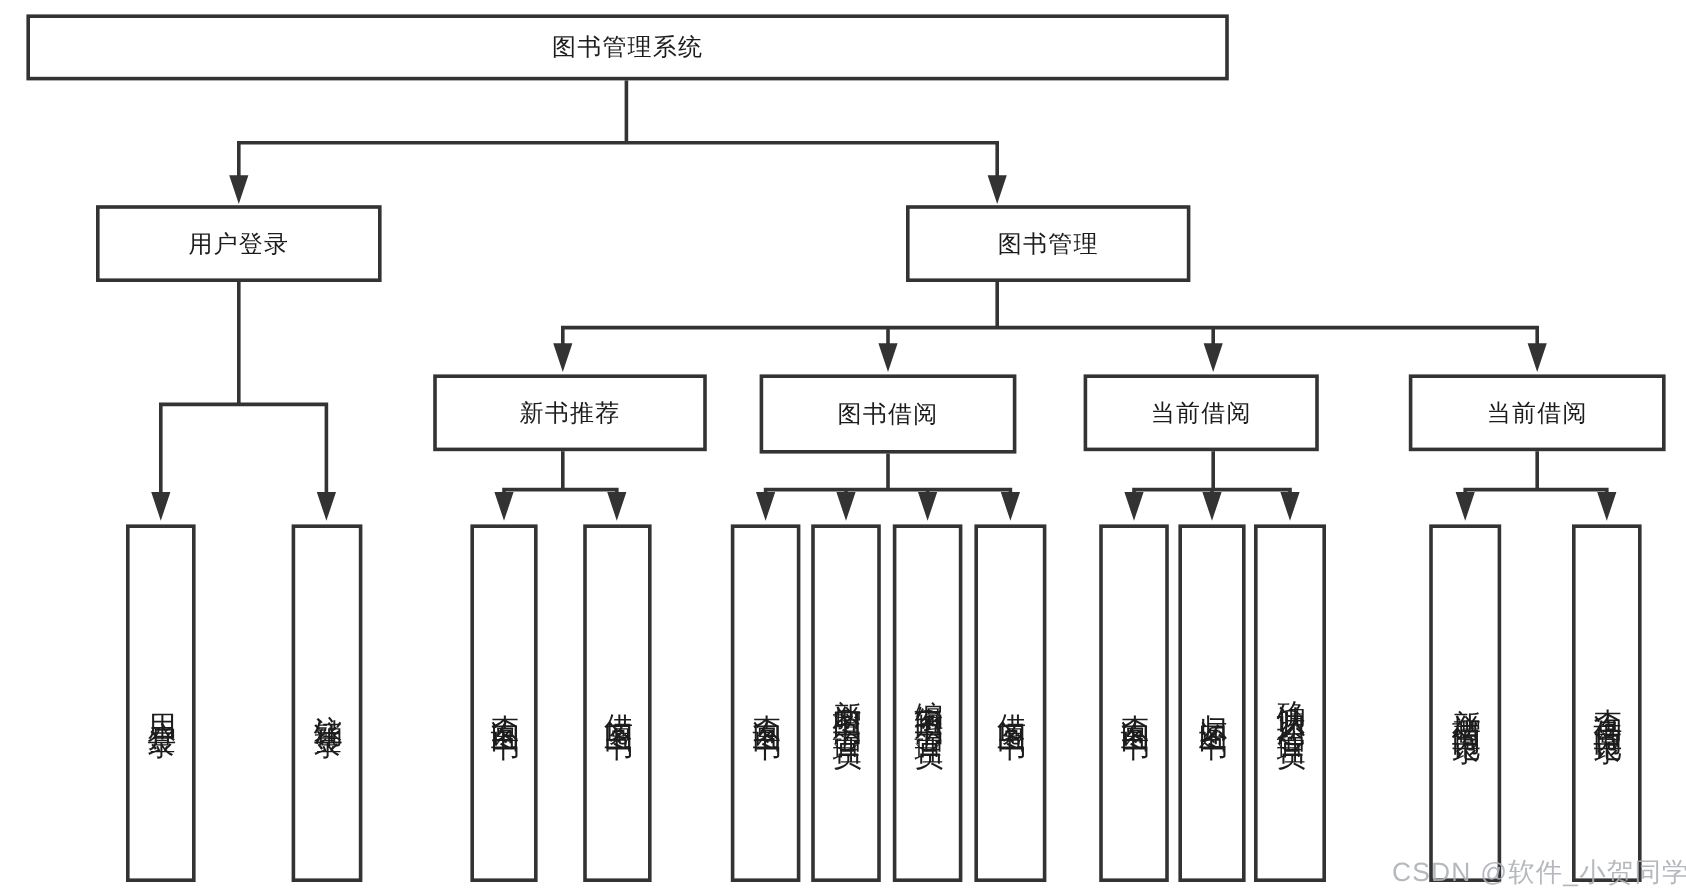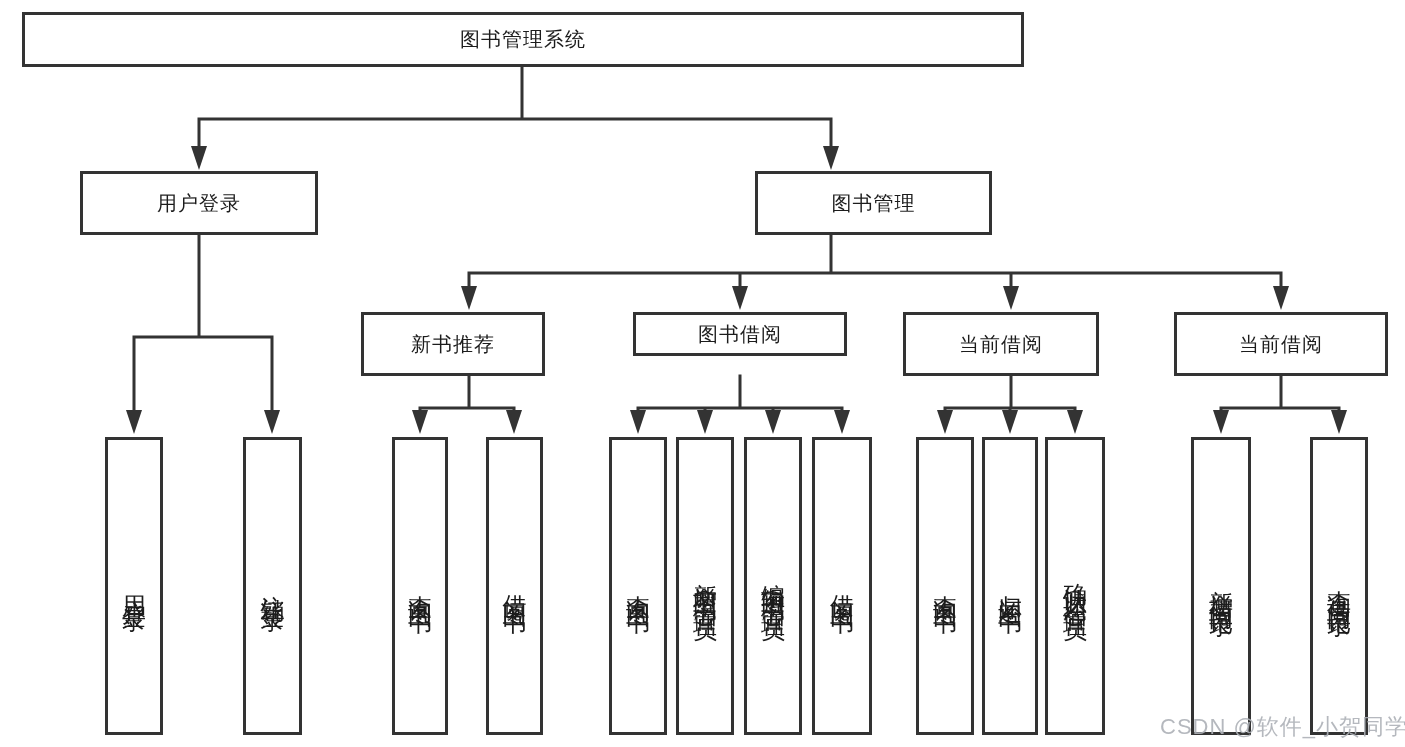--- a/index.html
+++ b/index.html
@@ -102,22 +102,22 @@
       <polygon points="1213,410 1229,410 1221,434"></polygon>
       <polygon points="1331,410 1347,410 1339,434"></polygon>
     </g>
   </svg>
 
   <div class="node h-node" style="left:22px; top:12px; width:1002px; height:55px;">图书管理系统</div>
 
   <div class="node h-node" style="left:80px; top:171px; width:238px; height:64px;">用户登录</div>
   <div class="node h-node" style="left:713px; top:171px; width:237px; height:64px;margin-left:42px;">图书管理</div>
 
-  <div class="node h-node" style="left:361px; top:312px; width:184px; height:64px;">新书推荐</div>
-  <div class="node h-node" style="left:633px; top:312px; width:214px; height:44px;">图书借阅</div>
+  <div class="node h-node" style="left:361px; top:312px; width:228px; height:64px;">新书推荐</div>
+  <div class="node h-node" style="left:633px; top:312px; width:214px; height:66px;">图书借阅</div>
   <div class="node h-node" style="left:903px; top:312px; width:196px; height:64px;">当前借阅</div>
   <div class="node h-node" style="left:1174px; top:312px; width:214px; height:64px;">当前借阅</div>
 
   <div class="node v-node" style="left:105px; top:437px; width:58px; height:298px;">用户登录</div>
   <div class="node v-node" style="left:243px; top:437px; width:59px; height:298px;">注销登录</div>
 
   <div class="node v-node" style="left:392px; top:437px; width:56px; height:298px;">查询图书</div>
   <div class="node v-node" style="left:486px; top:437px; width:57px; height:298px;">借阅图书</div>
 
   <div class="node v-node" style="left:609px; top:437px; width:58px; height:298px;">查询图书</div>

